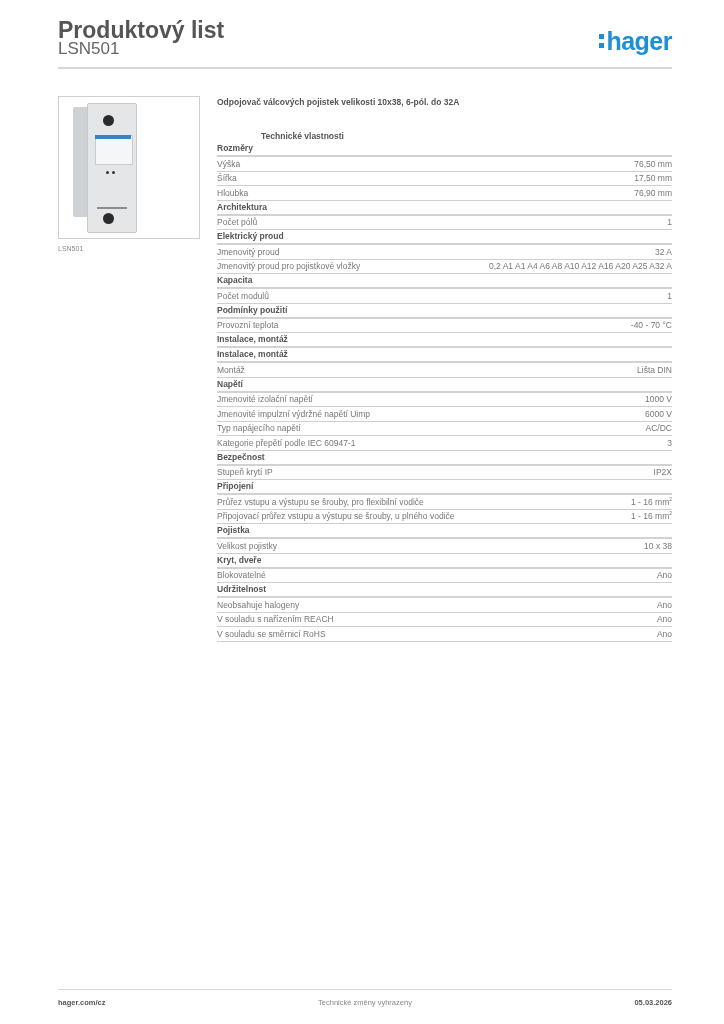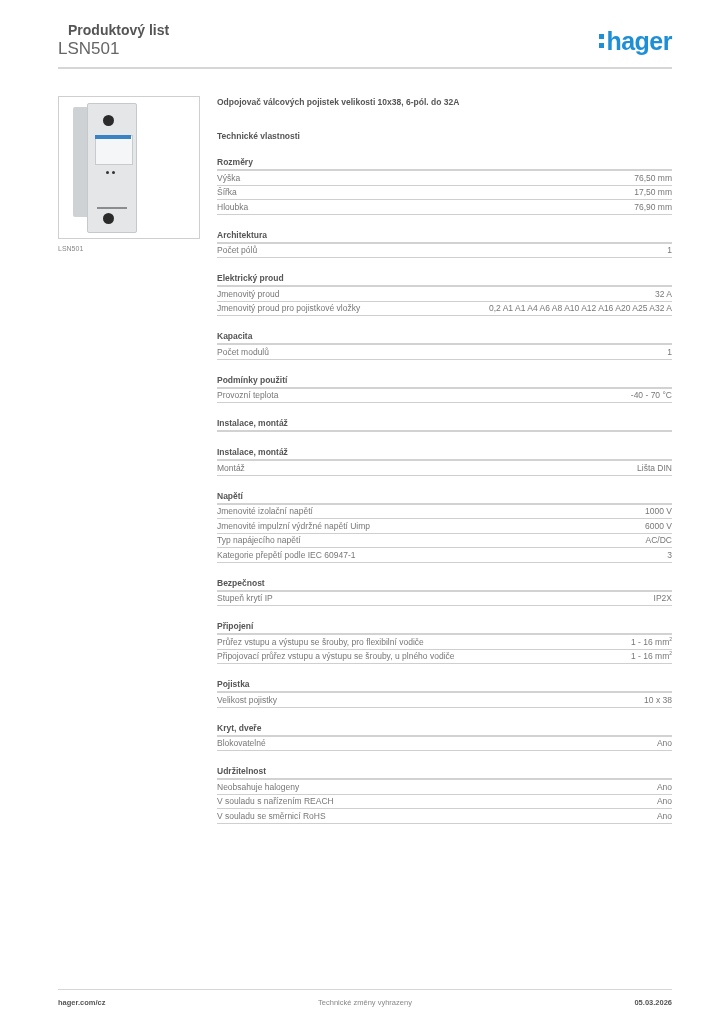--- a/index.html
+++ b/index.html
@@ -2,21 +2,21 @@
 <html><head>
 <meta charset="utf-8">
 <style>
   html, body { margin: 0; padding: 0; background: #ffffff; }
   body {
     width: 724px; height: 1024px; position: relative; overflow: hidden;
     font-family: "Liberation Sans", "DejaVu Sans", sans-serif;
     color: #555;
   }
   .header { position: absolute; left: 58px; top: 20px; width: 614px; height: 48px; }
-  .doc-title { position: absolute; left: 0; top: 0; font-size: 14px; font-weight: bold; color: #555; line-height: 20px; margin-left: 10px; }
+  .doc-title { position: absolute; left: 0; top: 0; font-size: 23px; font-weight: bold; color: #555; line-height: 20px; }
   .doc-subtitle { position: absolute; left: 0; top: 19px; font-size: 17px; color: #666; line-height: 20px; }
   .logo { position: absolute; right: 0; top: 7px; font-size: 25px; font-weight: bold; color: #1e8fd6; letter-spacing: -0.5px; line-height: 28px; }
   .logo .colon { display: inline-block; position: relative; width: 8px; height: 20px; vertical-align: baseline; }
   .logo .colon::before, .logo .colon::after { content: ""; position: absolute; left: 1px; width: 5px; height: 5px; background: #1e8fd6; }
   .logo .colon::before { top: 4px; }
   .logo .colon::after { top: 13px; }
   .header-rule { position: absolute; left: 58px; top: 67px; width: 614px; height: 2px; background: #d6d6d6; }
 
   .image-box { position: absolute; left: 58px; top: 96px; width: 142px; height: 143px; border: 1px solid #cfcfcf; box-sizing: border-box; background: #fff; }
   .image-caption { position: absolute; left: 58px; top: 245px; font-size: 7px; color: #888; }
@@ -26,23 +26,23 @@
   .dev-back { left: 14px; top: 10px; width: 40px; height: 110px; background: #cfd2d4; border-radius: 2px; }
   .dev-body { left: 28px; top: 6px; width: 48px; height: 128px; background: #e4e6e8; border: 1px solid #c6c9cc; border-radius: 2px; }
   .dev-hole { width: 11px; height: 11px; background: #2b2b2b; border-radius: 50%; }
   .dev-label { left: 36px; top: 38px; width: 36px; height: 28px; background: #f4f6f7; border: 1px solid #c8cbcd; }
   .dev-label-stripe { left: 36px; top: 38px; width: 36px; height: 4px; background: #3a82c4; }
   .dev-dot { width: 3px; height: 3px; background: #333; border-radius: 50%; }
   .dev-bar { left: 38px; top: 110px; width: 30px; height: 2px; background: #8a8d90; }
 
   .content { position: absolute; left: 217px; top: 96px; width: 455px; }
   .product-desc { font-size: 8.5px; font-weight: bold; color: #555; height: 12px; line-height: 12px; }
-  .tech-title { font-size: 8.5px; font-weight: bold; color: #555; margin-top: 22px; height: 12px; line-height: 12px; }
-
-  .section { margin-top: 14px; }
+  .tech-title { font-size: 8.5px; font-weight: bold; color: #555; margin-top: 22px; height: 12px; line-height: 12px; margin-left: 44px; }
+
+  .section { }
   .section-title { font-size: 8.5px; font-weight: bold; color: #555; height: 12px; line-height: 12px; border-bottom: 2px solid #d2d2d2; padding-bottom: 1px; }
   .row { display: flex; justify-content: space-between; border-bottom: 1px solid #cfcfcf; font-size: 8.5px; color: #777; line-height: 11px; padding: 1.5px 0 1px 0; }
   .row .k { flex: 1; }
   .row .v { text-align: right; white-space: nowrap; }
   .row .v.multi { display: flex; align-items: flex-end; line-height: 11px; }
 
   .footer-rule { position: absolute; left: 58px; top: 989px; width: 614px; height: 1px; background: #d6d6d6; }
   .footer { position: absolute; left: 58px; top: 998px; width: 614px; height: 12px; font-size: 7.5px; }
   .footer-left { position: absolute; left: 0; top: 0; font-weight: bold; color: #555; }
   .footer-center { position: absolute; left: 0; right: 0; top: 0; text-align: center; color: #888; }

